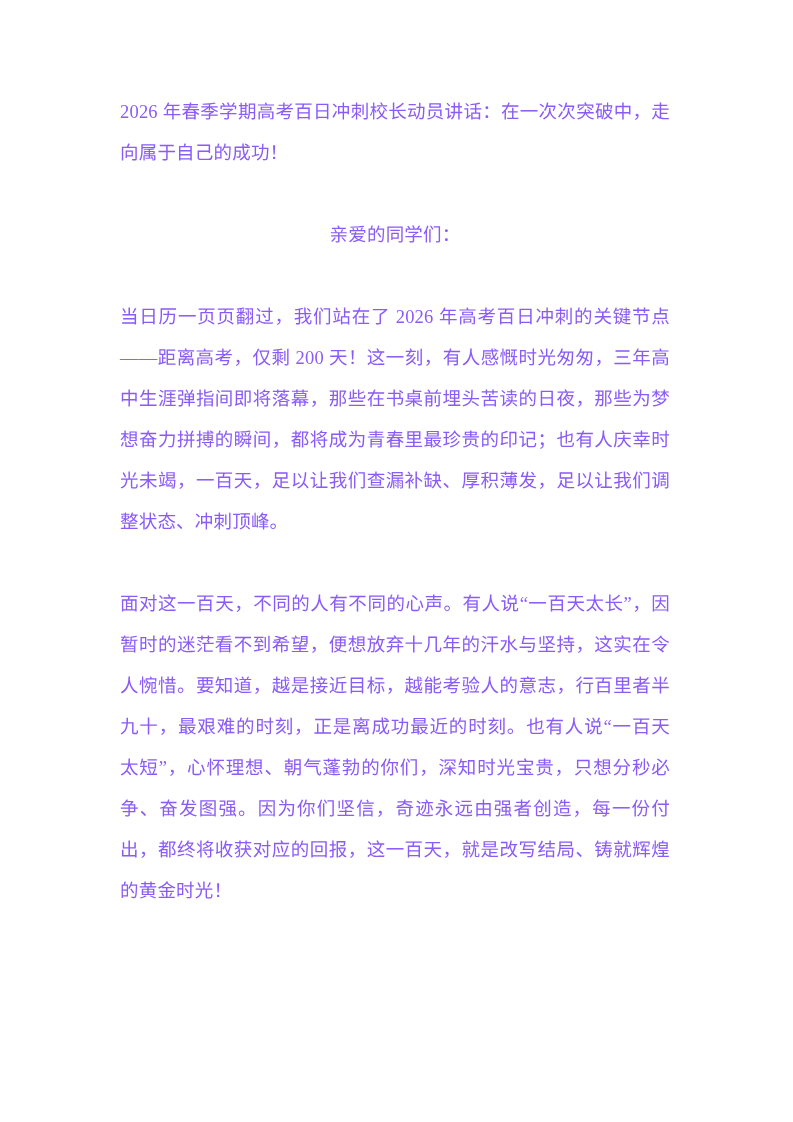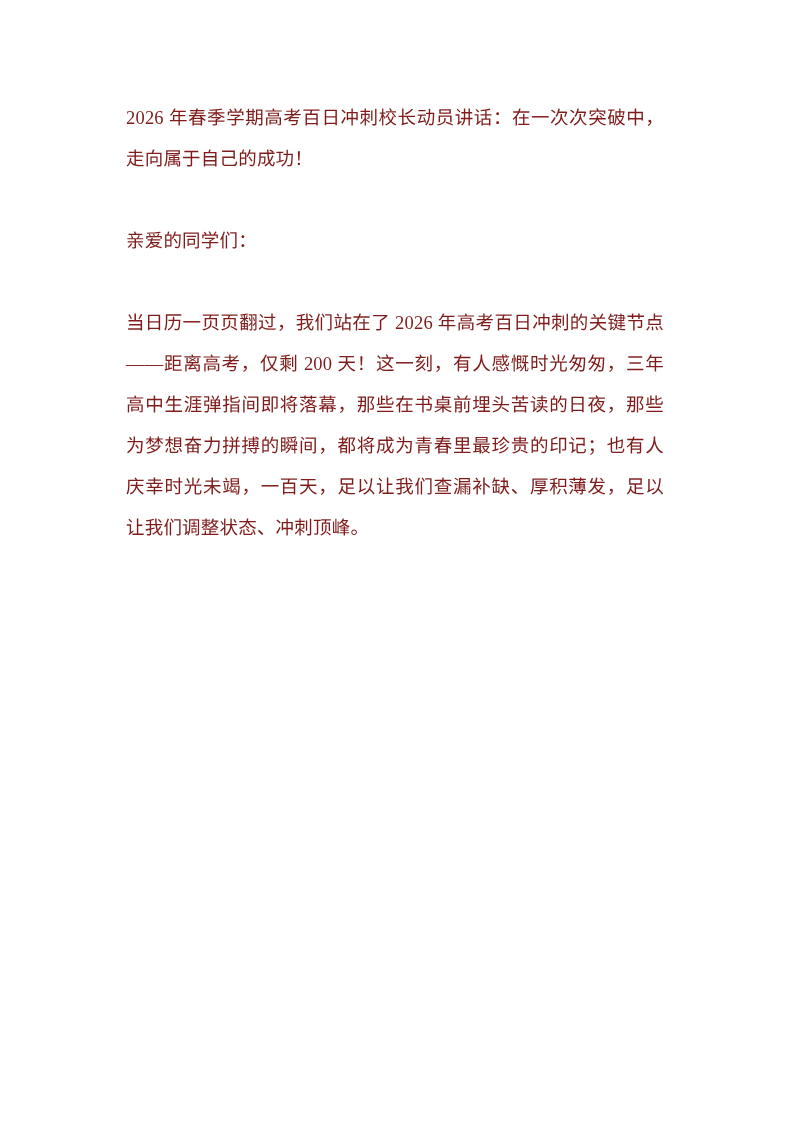--- a/index.html
+++ b/index.html
@@ -21,46 +21,47 @@
   }
   .doc-body {
     position: absolute;
     left: 112px;
     top: 84px;
     width: 566px;
   }
   .para {
     font-size: 18.5px;
     line-height: 41px;
-    color: #7f1d1d;
+    color: #8b5cf6;
     text-align: justify;
     text-justify: inter-ideograph;
     letter-spacing: 0.2px;
-    margin: 14px;
+    margin: 8px;
     -webkit-font-smoothing: antialiased;
   }
   .para + .para {
     margin-top: 41px;
   }
   .para.tight {
-    text-align: left;
+    text-align: center;
   }
   
   .doc-body {
     filter: contrast(1.02);
   }
 </style>
 </head>
 <body>
 
 <div class="page">
   <div class="doc-body">
 
     <p class="para">2026 年春季学期高考百日冲刺校长动员讲话：在一次次突破中，走向属于自己的成功！</p>
 
     <p class="para tight">亲爱的同学们：</p>
 
 
     <p class="para">当日历一页页翻过，我们站在了 2026 年高考百日冲刺的关键节点——距离高考，仅剩 200 天！这一刻，有人感慨时光匆匆，三年高中生涯弹指间即将落幕，那些在书桌前埋头苦读的日夜，那些为梦想奋力拼搏的瞬间，都将成为青春里最珍贵的印记；也有人庆幸时光未竭，一百天，足以让我们查漏补缺、厚积薄发，足以让我们调整状态、冲刺顶峰。</p>
 
+    <p class="para">面对这一百天，不同的人有不同的心声。有人说“一百天太长”，因暂时的迷茫看不到希望，便想放弃十几年的汗水与坚持，这实在令人惋惜。要知道，越是接近目标，越能考验人的意志，行百里者半九十，最艰难的时刻，正是离成功最近的时刻。也有人说“一百天太短”，心怀理想、朝气蓬勃的你们，深知时光宝贵，只想分秒必争、奋发图强。因为你们坚信，奇迹永远由强者创造，每一份付出，都终将收获对应的回报，这一百天，就是改写结局、铸就辉煌的黄金时光！</p>
 
   </div>
 </div>
 
 </body></html>

